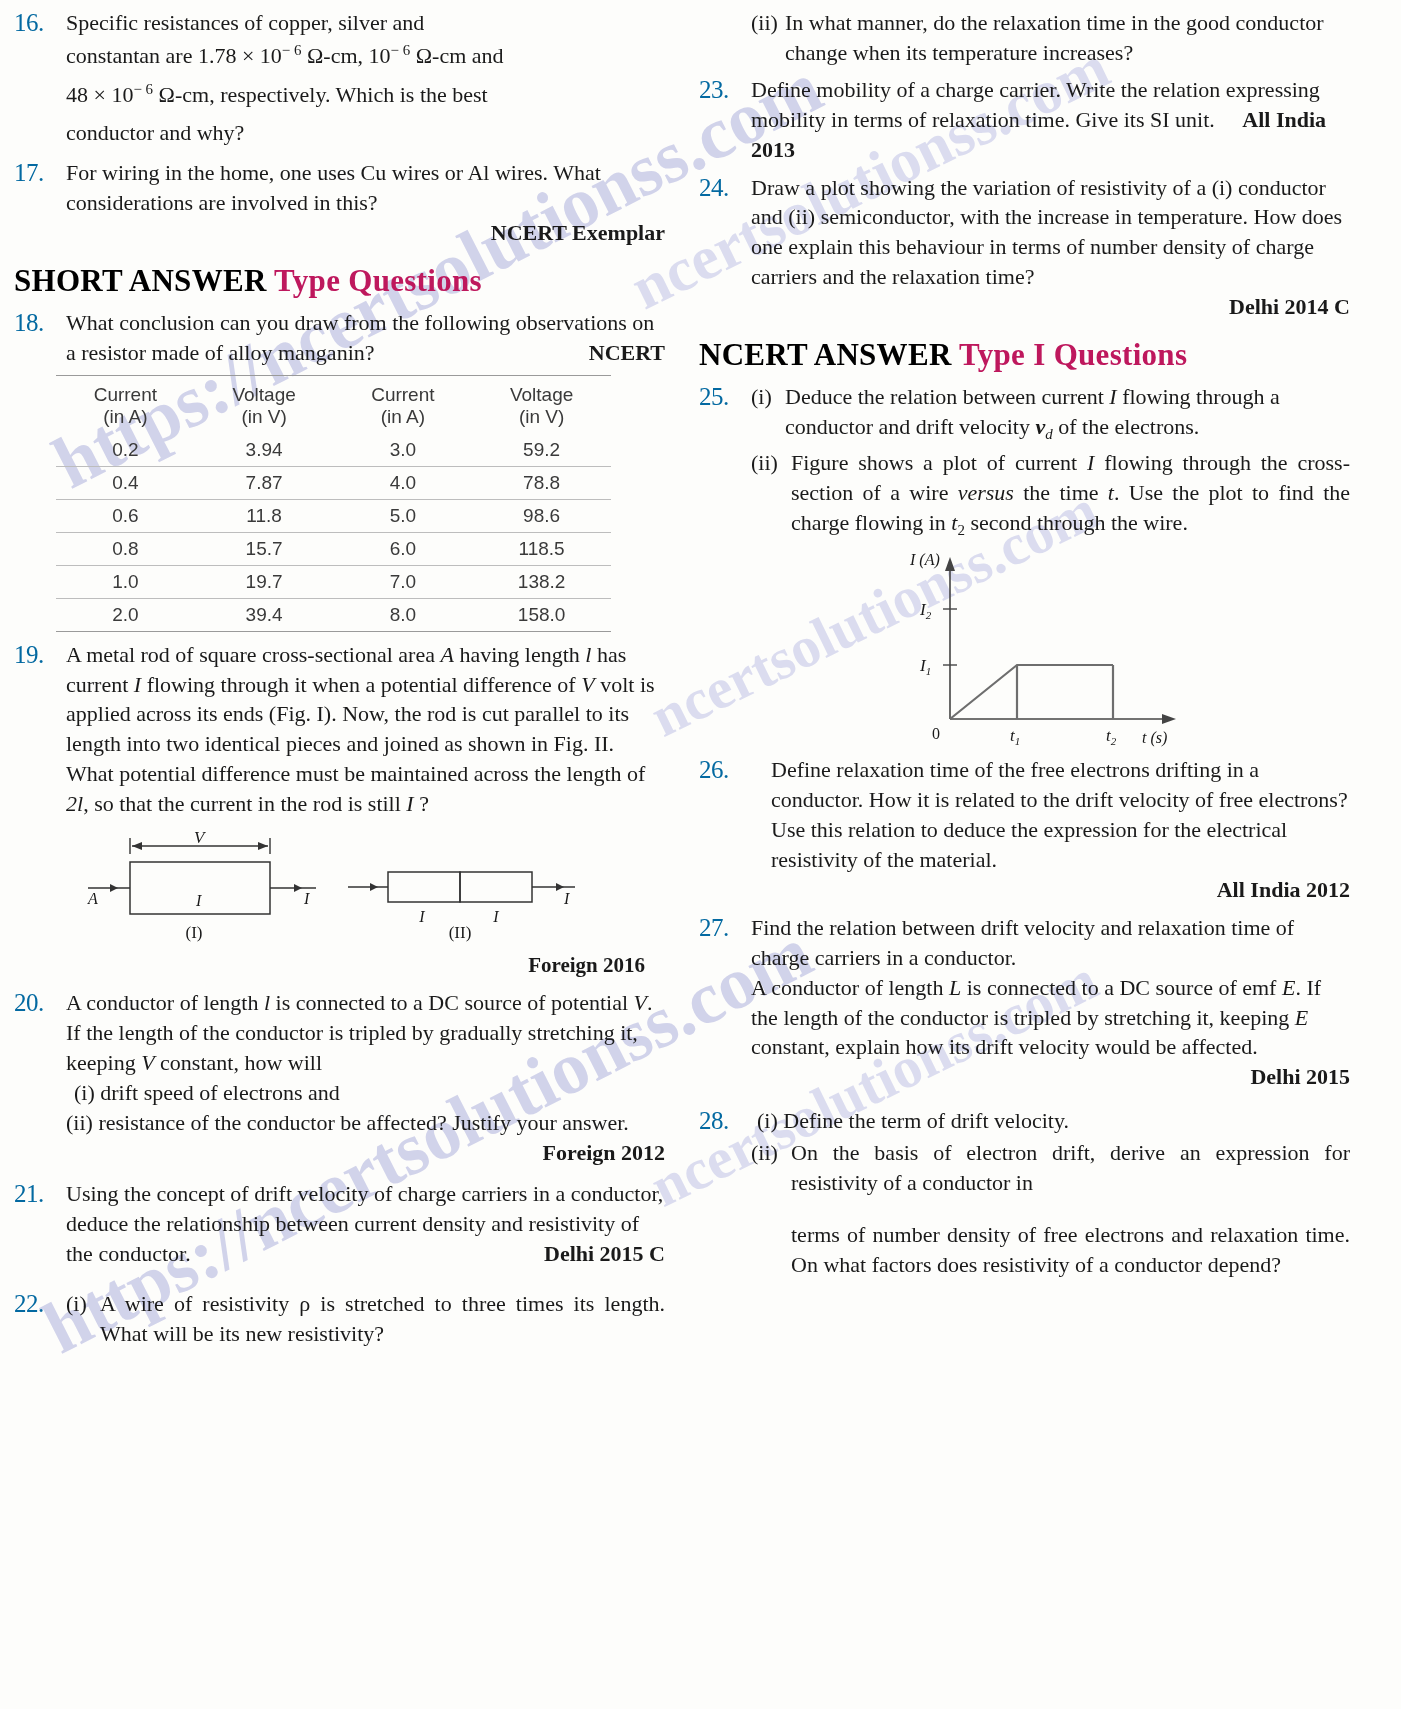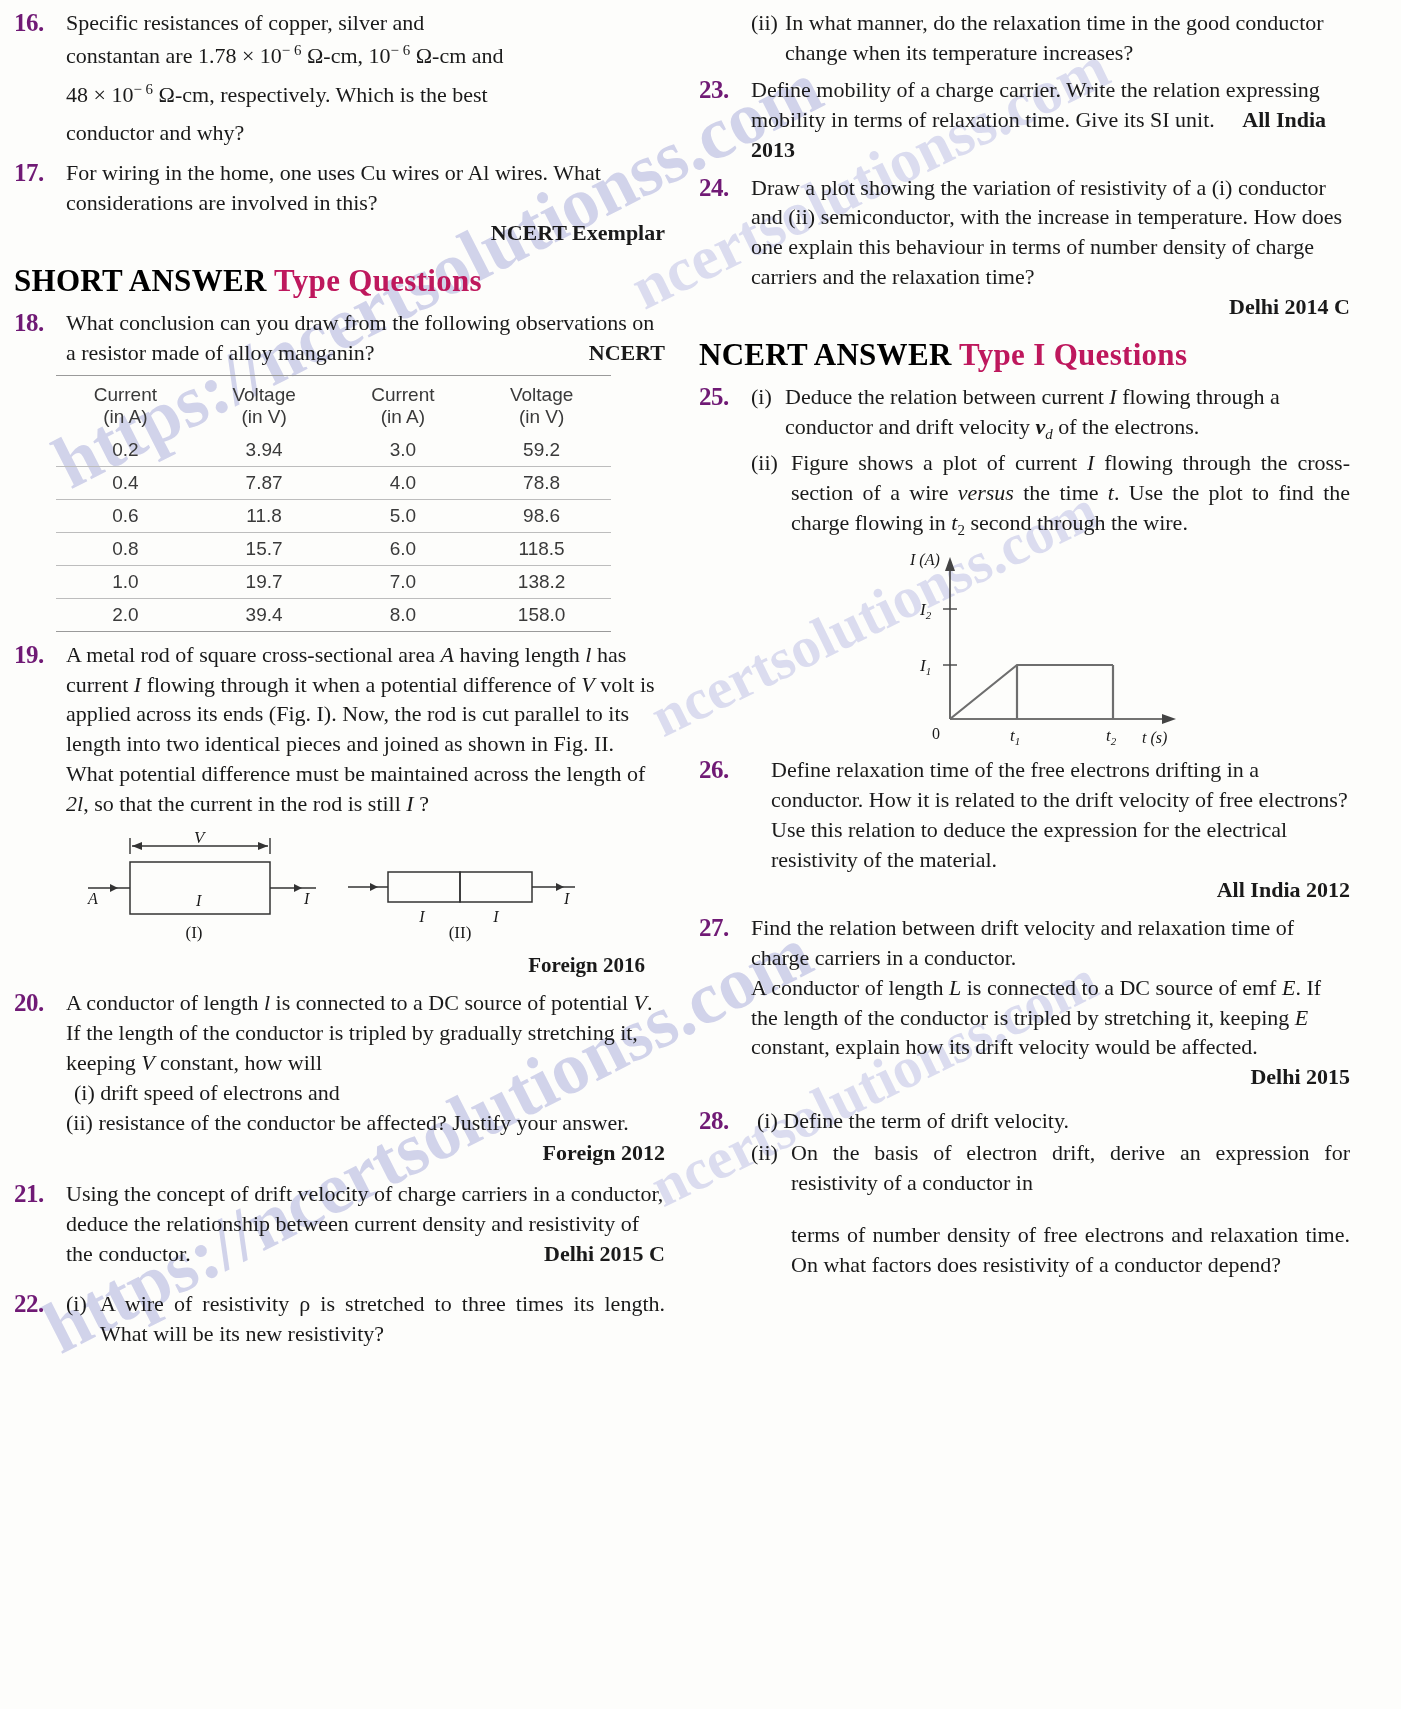--- a/index.html
+++ b/index.html
@@ -12,21 +12,21 @@
     position:relative;
     overflow:hidden;
   }
   .page { position:relative; width:1401px; height:1709px; padding:8px 14px 0 14px; }
   .cols { display:flex; gap:34px; height:100%; }
   .col { width:651px; position:relative; }
 
   
   .q { display:flex; margin-bottom:7px; align-items:flex-start; }
   .qnum {
-    color:#701a75; font-weight:bold; font-size:25px;
+    color:#0369a1; font-weight:normal; font-size:25px;
     width:52px; flex:0 0 52px; text-align:left; line-height:1.22;
     letter-spacing:-0.5px;
   }
   .qbody { flex:1; font-size:22px; line-height:1.36; }
 
   .sub { display:flex; }
   .sublabel { flex:0 0 34px; }
   .sublabel.w { flex:0 0 40px; }
   .subtext { flex:1; }
   .subtext.just { text-align:justify; text-align-last:left; }

